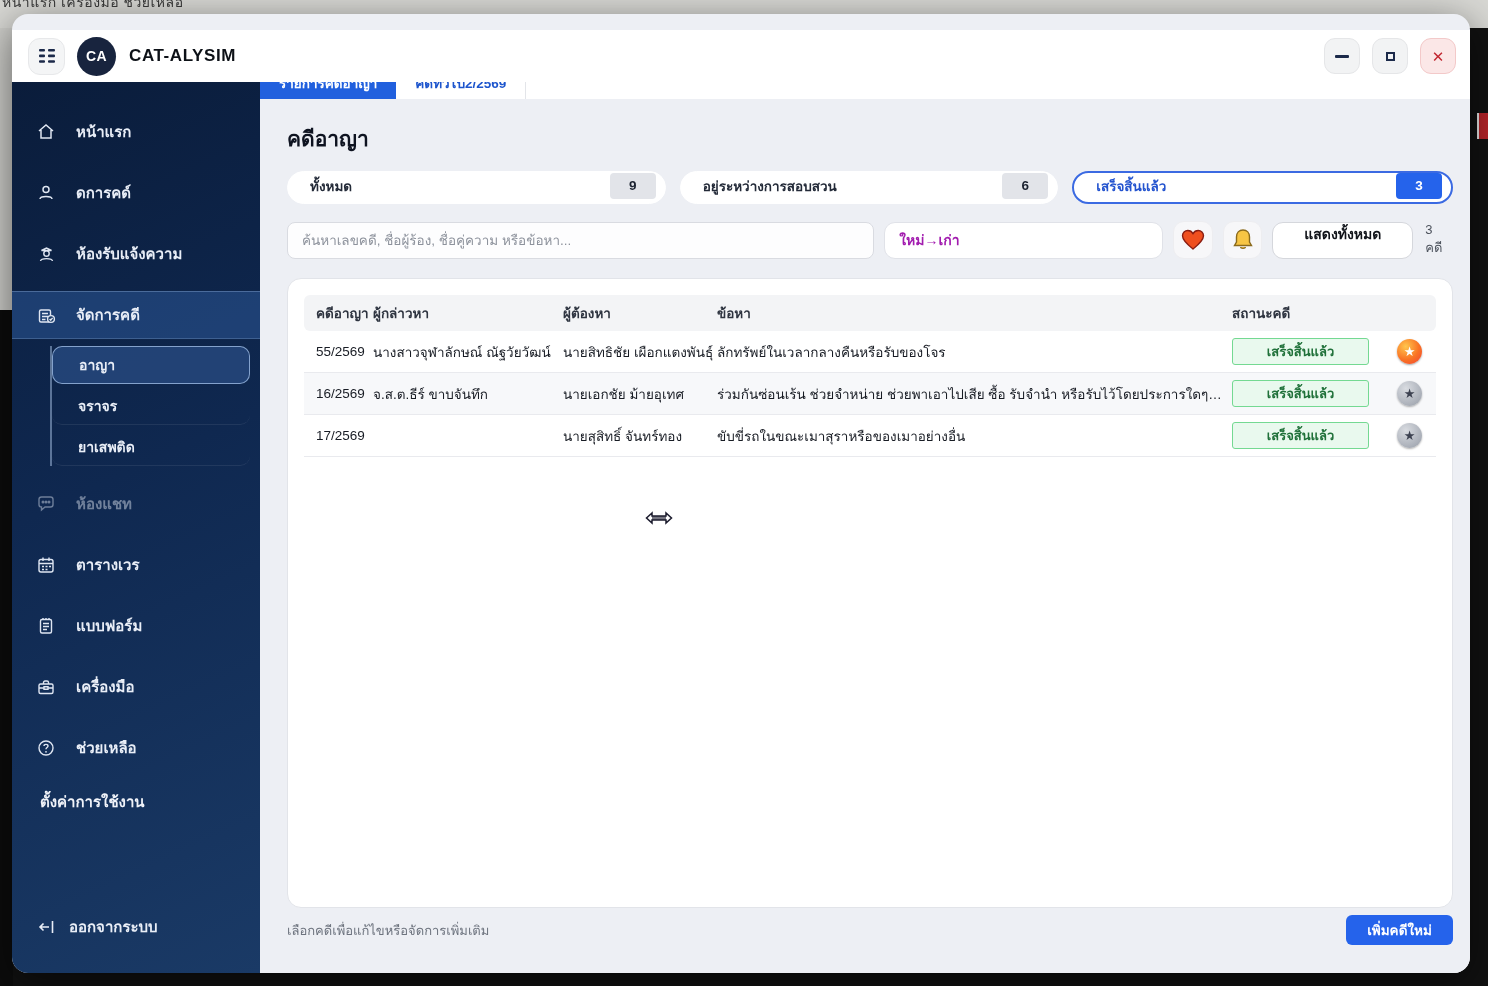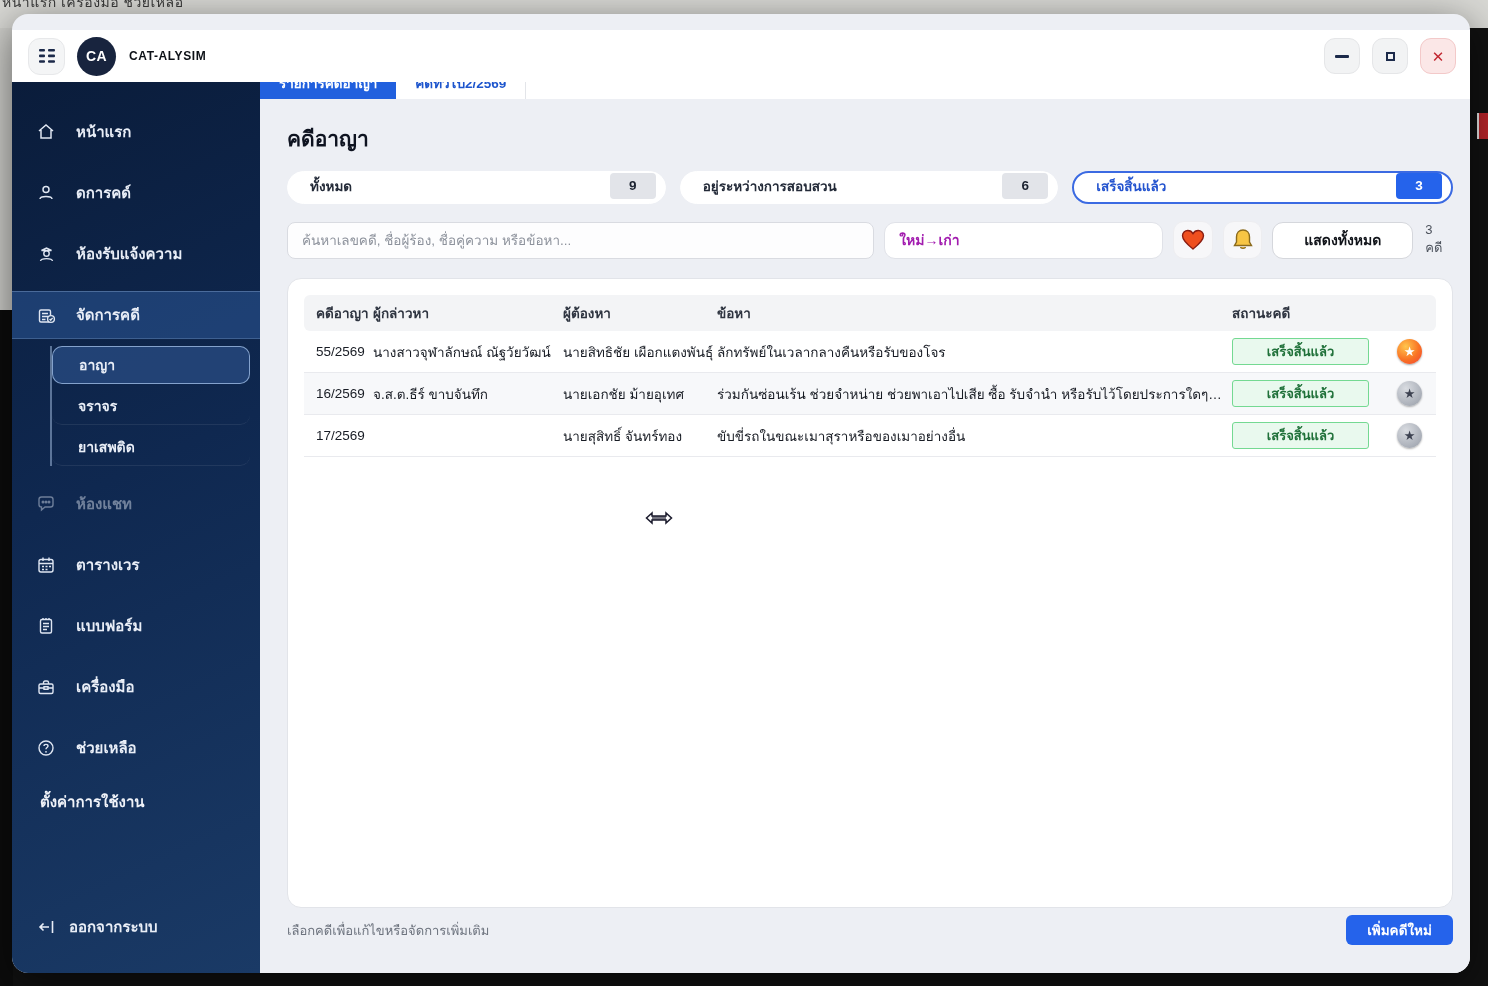--- a/index.html
+++ b/index.html
@@ -24,21 +24,21 @@
     box-shadow:0 10px 40px rgba(0,0,0,.55); }
 
   
   .titlebar { position:absolute; left:0; top:16px; right:0; height:52px; background:#ffffff;
     display:flex; align-items:center; padding:0 14px 0 16px; z-index:5; }
   .menu-btn { width:37px; height:37px; border-radius:12px; background:#f4f5f6;
     border:1px solid #e7e8ea; display:flex; align-items:center; justify-content:center; cursor:pointer; }
   .logo-circle { width:39px; height:39px; border-radius:50%; background:#18243e; color:#fff;
     font-weight:bold; font-size:14px; display:flex; align-items:center; justify-content:center;
     margin-left:12px; letter-spacing:.5px; }
-  .app-title { margin-left:13px; font-size:12px; font-weight:bold; color:#0d1117; letter-spacing:.6px; }
+  .app-title { margin-left:13px; font-size:17px; font-weight:bold; color:#0d1117; letter-spacing:.6px; }
   .win-controls { margin-left:auto; display:flex; gap:12px; }
   .win-btn { width:36px; height:36px; border-radius:11px; background:#f2f3f4; border:1px solid #e5e6e8;
     display:flex; align-items:center; justify-content:center; cursor:pointer; }
   .win-btn.close { background:#fbe7e7; border-color:#f3c9c9; }
   .glyph-min { width:14px; height:3px; background:#1c2a4a; border-radius:1px; }
   .glyph-max { width:9px; height:9px; border:2px solid #1c2a4a; }
   .glyph-close { color:#c22630; font-size:15px; font-weight:bold; line-height:1; }
 
   
   .sidebar { position:absolute; left:0; top:52px; bottom:0; width:248px;
@@ -92,21 +92,21 @@
     background:#fdfdfe; padding:0 14px; font-size:13.5px; color:#30343c;
     font-family:"Liberation Sans","DejaVu Sans",sans-serif; }
   .search-input::placeholder { color:#8d929c; }
   .sort-select { width:281px; height:37px; border:1px solid #e0e2e8; border-radius:11px;
     background:#ffffff; padding:0 14px; font-size:14px; font-weight:bold; color:#a21caf;
     display:flex; align-items:center; cursor:pointer; }
   .icon-btn { width:40px; height:38px; border-radius:11px; background:#f7f7f9;
     border:1px solid #ededf0; display:flex; align-items:center; justify-content:center; cursor:pointer; }
   .show-all-btn { width:142px; height:37px; border:1px solid #d5d7dc; border-radius:11px;
     background:#ffffff; font-size:14px; font-weight:bold; color:#101319; display:flex;
-    align-items:center; justify-content:center; cursor:pointer; }
+    align-items:flex-start; justify-content:center; cursor:pointer; }
   .count-text { font-size:13px; color:#4c525c; margin-left:2px; }
 
   .table-card { background:#ffffff; border:1px solid #e2e4e9; border-radius:14px;
     height:630px; padding:16px; position:relative; }
   .thead { background:#f3f4f6; border-radius:6px; height:36px; display:flex; align-items:center;
     padding-left:12px; font-size:13.5px; font-weight:bold; color:#2e3440; }
   .trow { height:42px; display:flex; align-items:center; padding-left:12px;
     border-bottom:1px solid #e9eaee; font-size:13.5px; color:#181c24; cursor:pointer; }
   .trow.alt { background:#f7f8fa; }
   .c1 { width:57px; } .c2 { width:190px; } .c3 { width:154px; }

